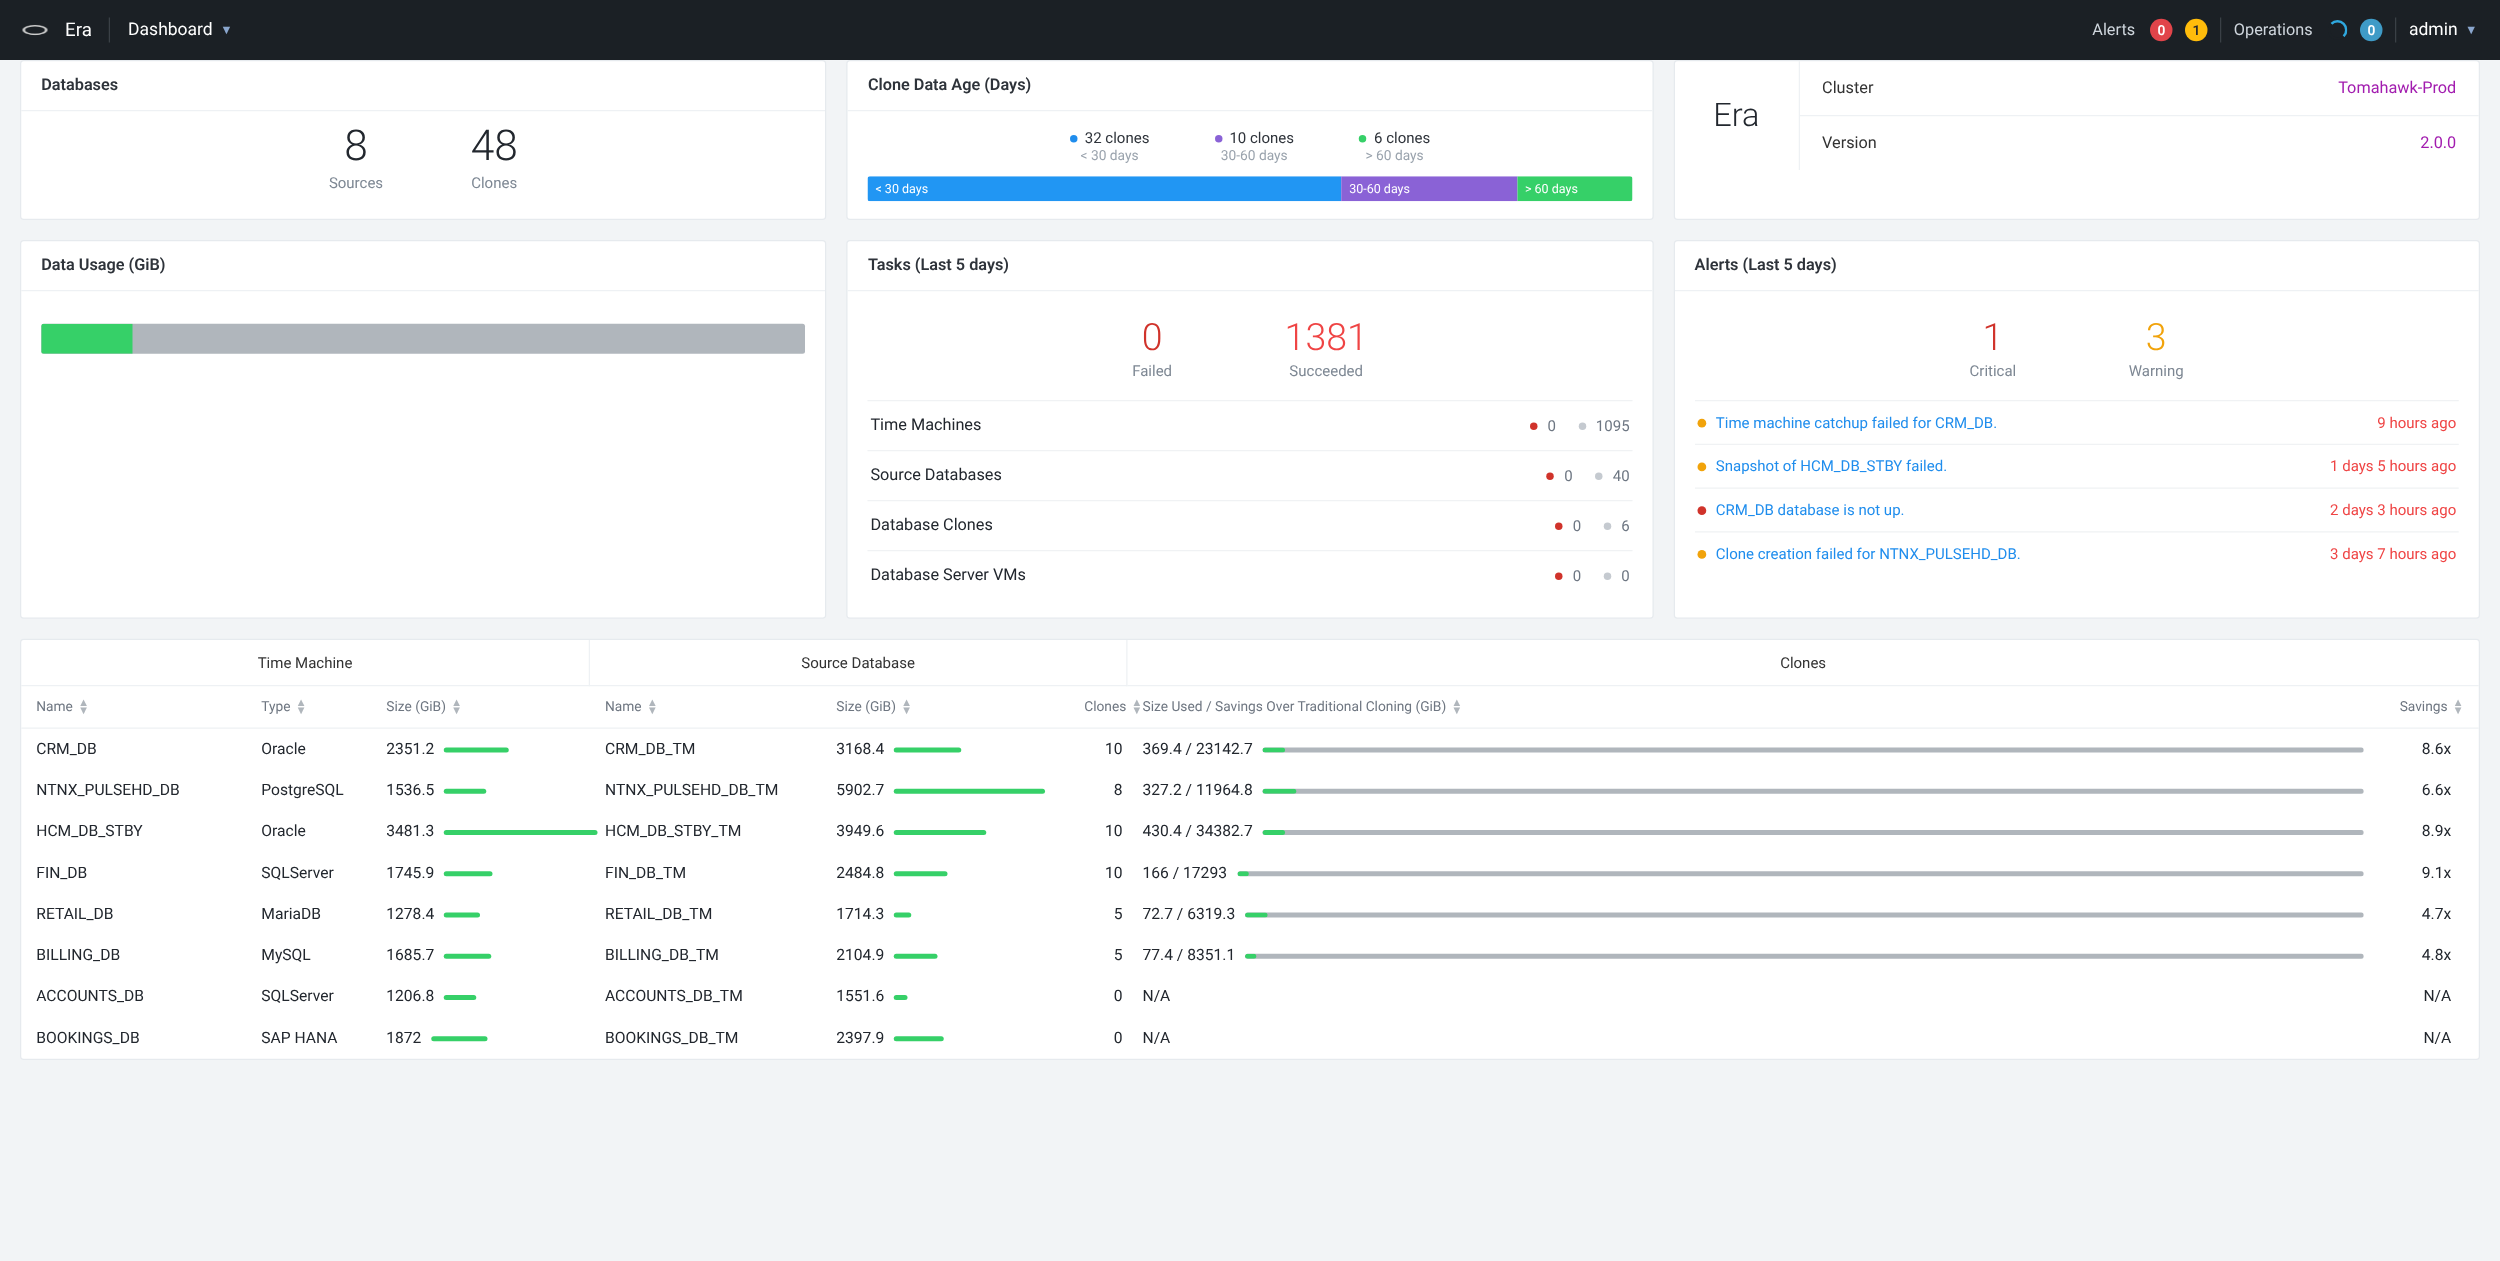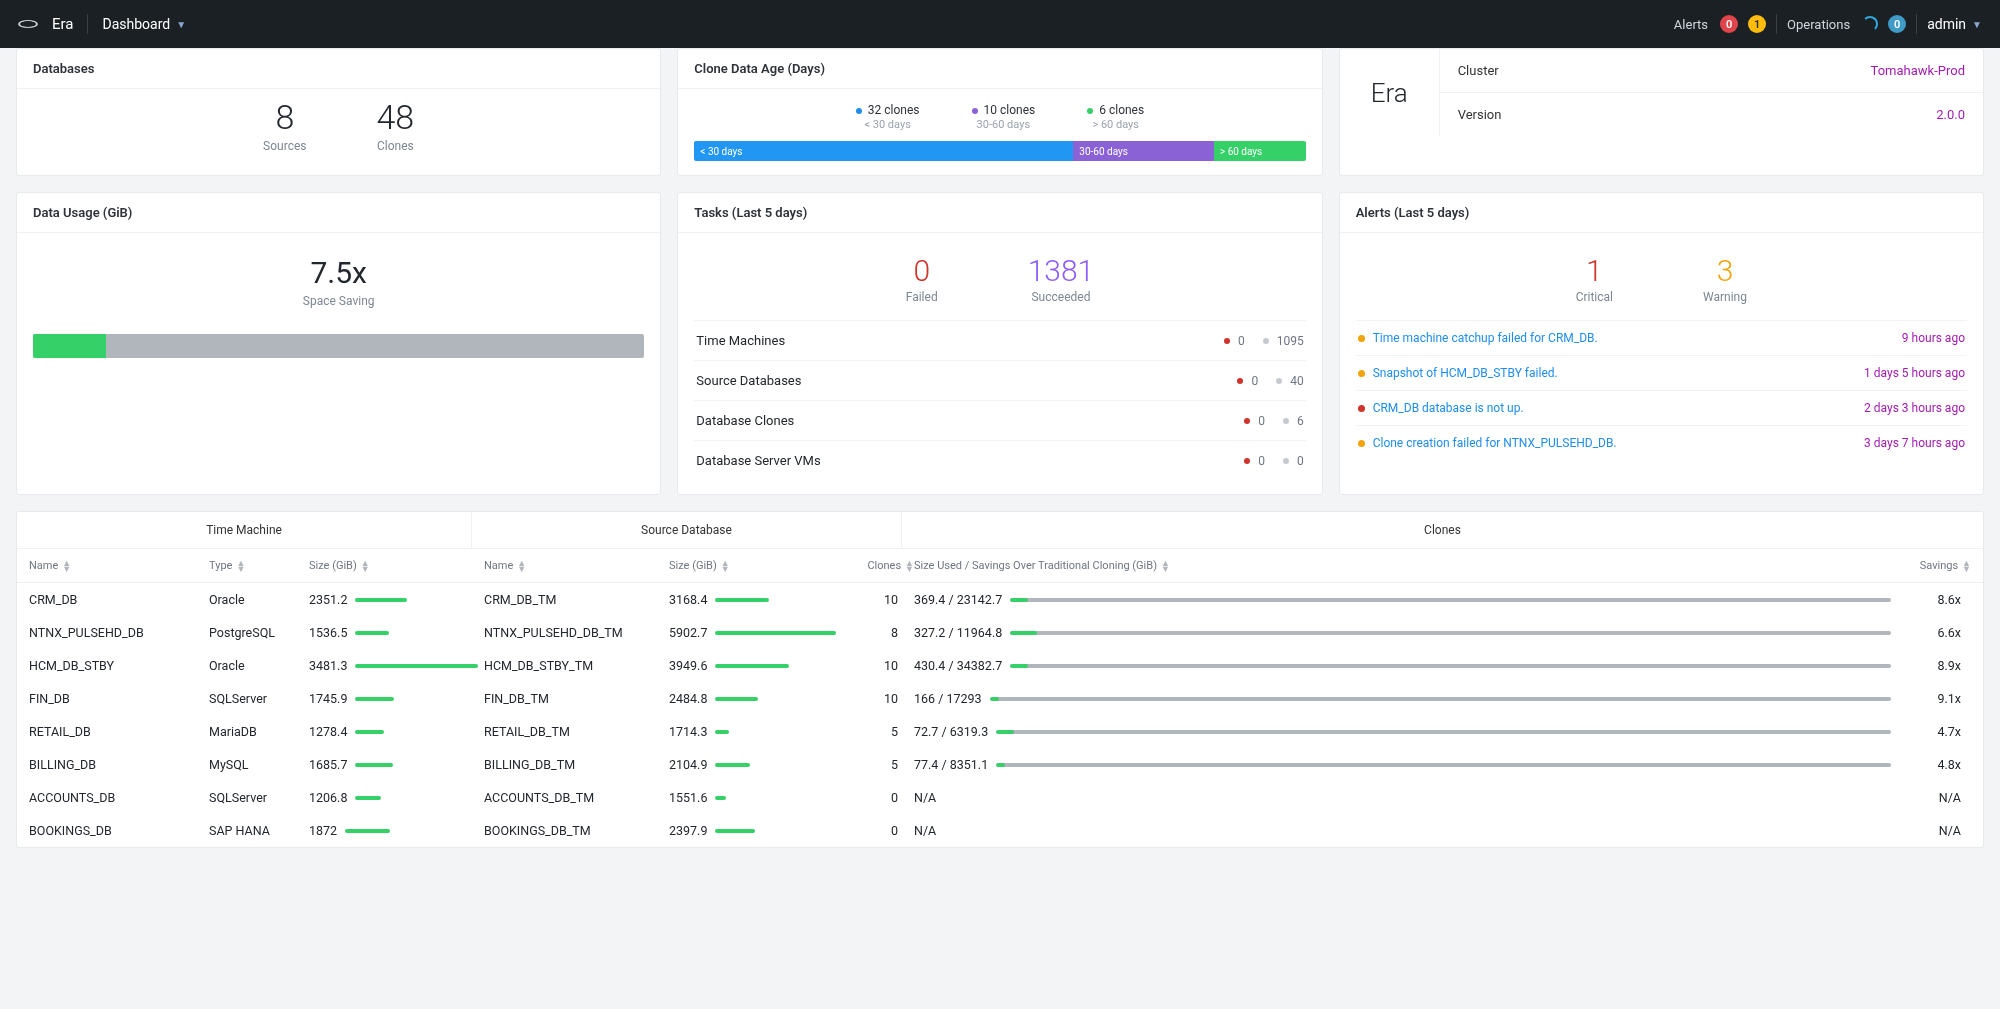--- a/index.html
+++ b/index.html
@@ -44,33 +44,33 @@
 .space-save .big { font-size: 30px; font-weight: 400; }
 .space-save .sub { font-size: 12px; color: #7d8793; margin-top: 4px; }
 .hbar { height: 24px; background: #b0b6bc; border-radius: 2px; overflow: hidden; display: flex; margin: 12px 0 6px 0; }
 .hbar-fill { background: #36d068; height: 100%; }
 .legend-row { display: flex; justify-content: space-between; align-items: center; padding: 11px 2px; border-top: 1px solid #f0f2f4; font-size: 12px; }
 .legend-row:first-of-type { border-top: 1px solid #eef1f4; margin-top: 6px; }
 .ldot { display: inline-block; width: 7px; height: 7px; border-radius: 50%; margin-right: 8px; vertical-align: middle; }
 .tasks-cnt { display: flex; justify-content: center; gap: 90px; padding: 6px 0 16px 0; }
 .tasks-cnt .big { font-size: 30px; font-weight: 300; text-align: center; }
 .tasks-cnt .big.red { color: #d0332b; }
-.tasks-cnt .big.grey { color: #8b5cf6; }
+.tasks-cnt .big.grey { color: #ef4444; }
 .tasks-cnt .sub { font-size: 12px; color: #7d8793; text-align: center; margin-top: 2px; }
 .task-row { display: flex; align-items: center; justify-content: space-between; padding: 12px 2px; border-top: 1px solid #f0f2f4; font-size: 13px; }
 .task-stats { display: flex; align-items: center; gap: 8px; color: #6d7682; font-size: 12px; }
 .sdot { width: 6px; height: 6px; border-radius: 50%; display: inline-block; }
 .alerts-counts { display: flex; justify-content: center; gap: 90px; padding: 6px 0 16px 0; }
 .alerts-counts .big { font-size: 30px; font-weight: 300; text-align: center; }
 .alerts-counts .big.red { color: #d0332b; }
 .alerts-counts .big.yel { color: #f1a30b; }
 .alerts-counts .sub { font-size: 12px; color: #7d8793; text-align: center; margin-top: 2px; }
 .alert-row { display: flex; justify-content: space-between; align-items: center; padding: 10px 2px; border-top: 1px solid #f0f2f4; font-size: 12px; }
 .alert-row a { color: #1f8ded; text-decoration: none; }
-.alert-row .time { color: #a21caf; }
+.alert-row .time { color: #ef4444; }
 .big-table { background: #fff; border: 1px solid #e6eaee; border-radius: 3px; margin-top: 16px; }
 .tbl-top { display: grid; grid-template-columns: 455px 430px 1fr; }
 .tbl-top > div { text-align: center; padding: 11px 0; font-size: 12px; color: #333; border-right: 1px solid #eef1f4; border-bottom: 1px solid #eef1f4; }
 .tbl-top > div:last-child { border-right: none; }
 .tbl-head, .tbl-row { display: grid; grid-template-columns: 180px 100px 175px 185px 180px 65px 1fr 80px; align-items: center; padding: 0 12px; }
 .tbl-head { font-size: 11px; color: #6e7681; border-bottom: 1px solid #eef1f4; height: 34px; }
 .tbl-head > div { display: flex; align-items: center; gap: 4px; }
 .sort-ic { font-size: 9px; color: #b0b6bc; line-height: 6px; }
 .tbl-row { height: 33px; font-size: 12.5px; }
 .tbl-row > div { white-space: nowrap; overflow: hidden; text-overflow: ellipsis; }
@@ -169,24 +169,20 @@
           </div>
       </div>
     </div>
   </div>
 
   <div class="row3" style="margin-top:16px">
 
     <div class="card">
       <div class="card-h">Data Usage (GiB)</div>
       <div class="card-b">
-        <div class="space-save">
-          <div class="big">7.5x</div>
-          <div class="sub">Space Saving</div>
-        </div>
         <div class="hbar">
           <div class="hbar-fill" id="usage-fill" style="width: 12%;"></div>
         </div>
       </div>
     </div>
 
     <div class="card">
       <div class="card-h">Tasks (Last 5 days)</div>
       <div class="card-b">
         <div class="tasks-cnt">

